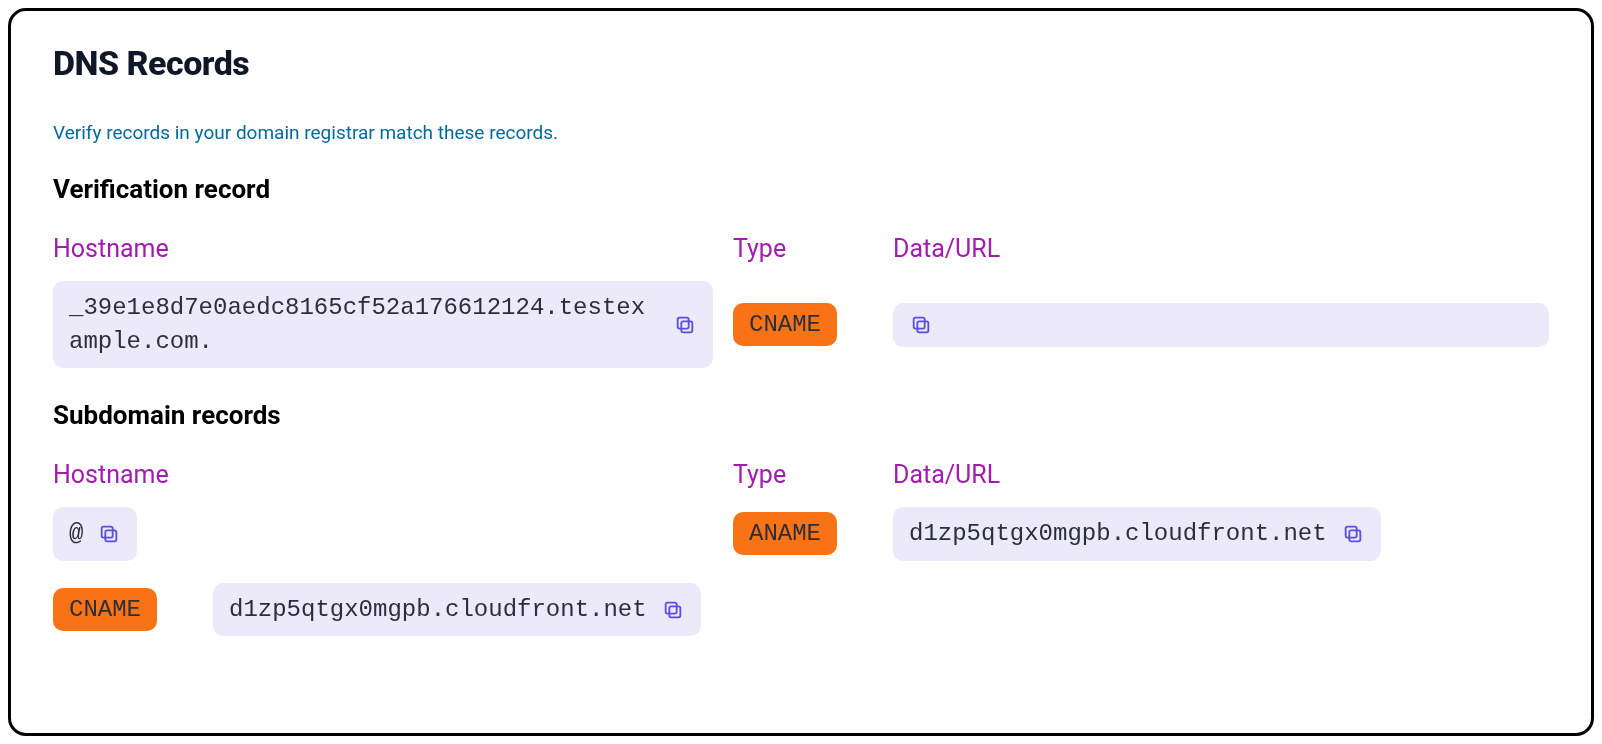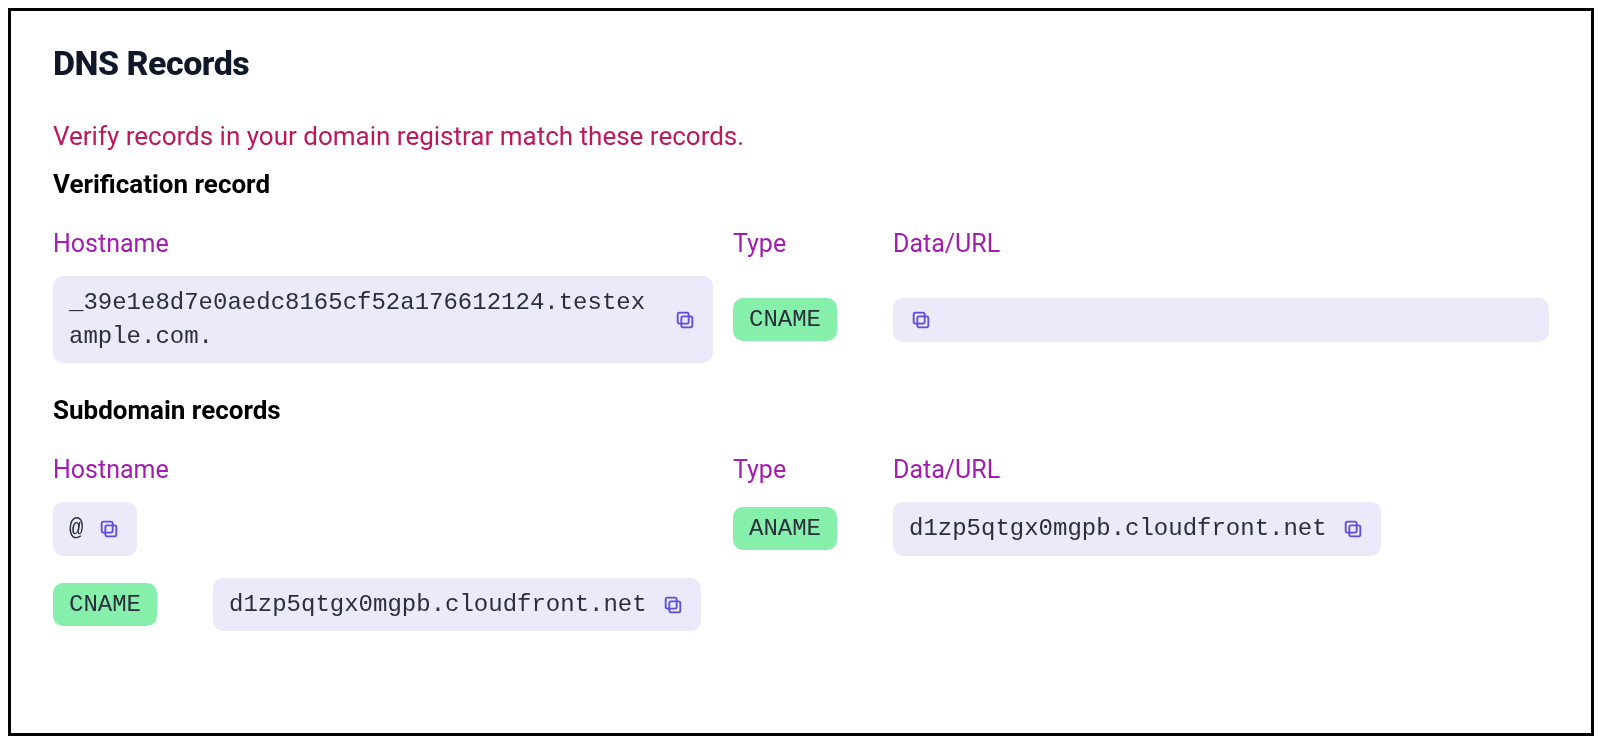--- a/index.html
+++ b/index.html
@@ -7,37 +7,37 @@
       margin: 0;
       padding: 0;
     }
     body {
       font-family: -apple-system, BlinkMacSystemFont, "Segoe UI", Roboto, "Helvetica Neue", Arial, sans-serif;
       background: #fff;
       padding: 8px;
     }
     .container {
       border: 3px solid #000;
-      border-radius: 0;
+      border-radius: 18px;
       padding: 32px 42px 42px 42px;
       width: 1586px;
       height: 728px;
       background: #fff;
     }
     .page-title {
       font-size: 34px;
       font-weight: 800;
       color: #0f1729;
       margin-bottom: 38px;
       letter-spacing: -0.5px;
     }
     .description {
-      font-size: 26px;
-      color: #be185d;
-      margin-bottom: 18px;
+      font-size: 19px;
+      color: #0369a1;
+      margin-bottom: 30px;
     }
     .section-title {
       font-size: 26px;
       font-weight: 700;
       color: #000000;
       margin-bottom: 30px;
     }
     .row {
       display: flex;
       align-items: flex-start;
@@ -73,21 +73,21 @@
     }
     .pill-wide {
       width: 100%;
       justify-content: space-between;
     }
     .pill-text {
       word-break: break-all;
       overflow-wrap: anywhere;
     }
     .type-pill {
-      background: #86efac;
+      background: #f97316;
       border-radius: 10px;
       padding: 8px 16px;
       display: inline-block;
       font-family: "SFMono-Regular", Consolas, "Liberation Mono", Menlo, monospace;
       font-size: 24px;
       color: #2a2f3a;
     }
     .copy-icon {
       flex-shrink: 0;
       width: 24px;

